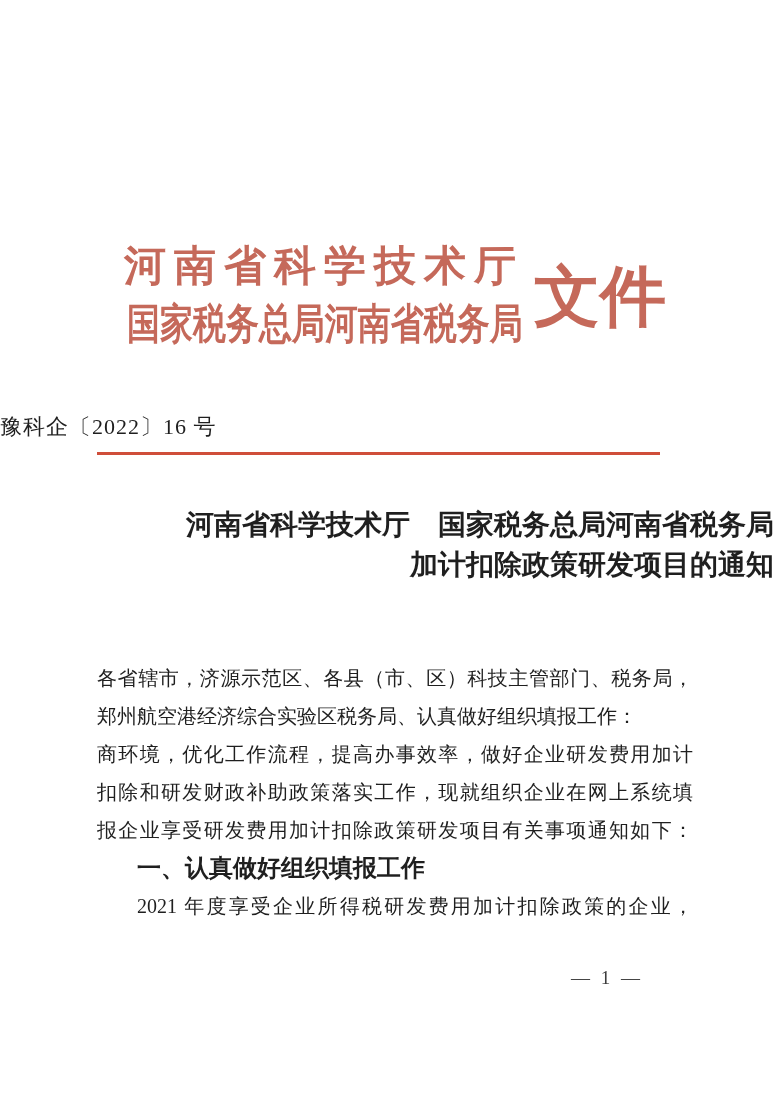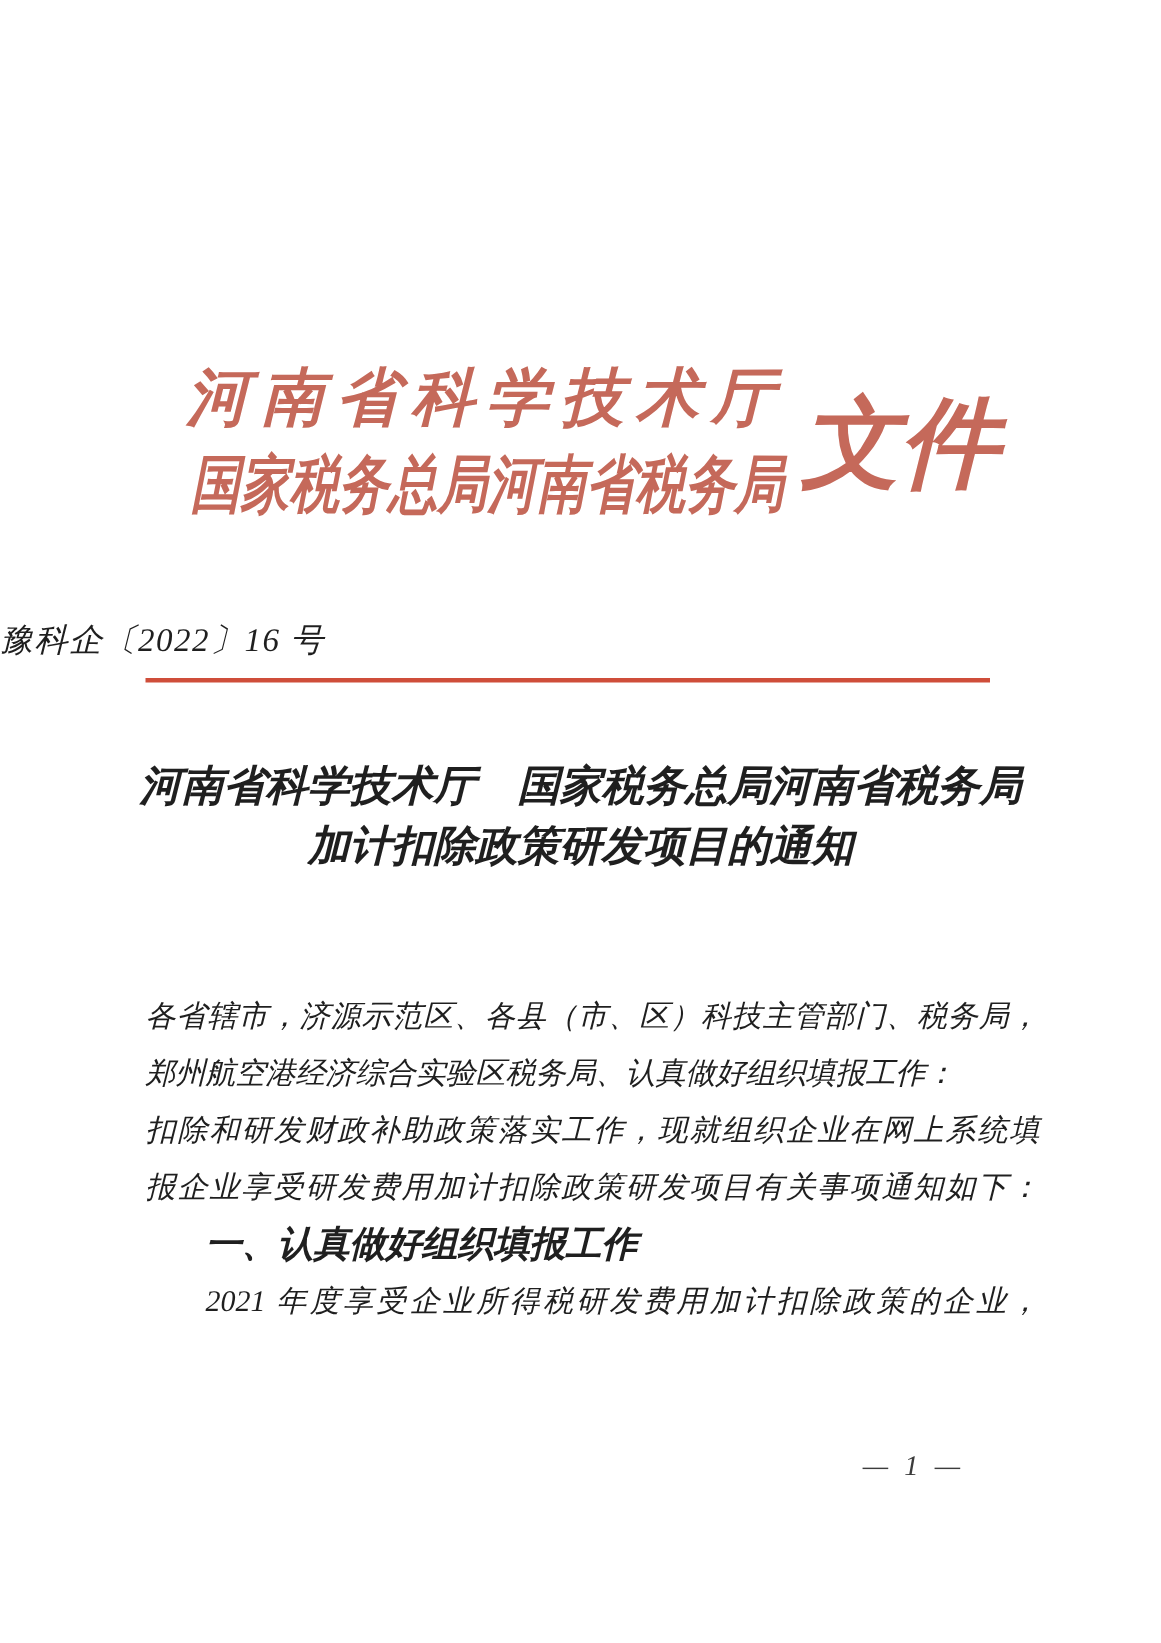--- a/index.html
+++ b/index.html
@@ -13,21 +13,20 @@
   html, body { background: #ffffff; }
   .page {
     position: relative;
     width: 774px;
     height: 1095px;
     margin: 0 auto;
     background: var(--paper);
     overflow: hidden;
     font-family: "Liberation Serif", "DejaVu Serif", serif;
     color: var(--ink);
-    font-style: italic;
   }
   
   .agency-line1 {
     position: absolute;
     left: 124px;
     top: 243px;
     font-size: 42px;
     line-height: 1.1;
     font-weight: bold;
     color: var(--accent);
@@ -81,21 +80,21 @@
     position: absolute;
     left: 0;
     top: 505px;
     width: 774px;
     text-align: center;
     font-weight: bold;
     font-size: 28px;
     line-height: 40px;
     color: var(--ink);
   }
-  .doc-title .t-line { white-space: nowrap; }
+  .doc-title .t-line { white-space: nowrap; text-align: right; }
   
   .body-text {
     position: absolute;
     left: 97px;
     top: 659px;
     width: 596px;
     font-size: 20px;
     color: var(--ink);
   }
   .body-line {
@@ -142,20 +141,21 @@
   <div class="red-rule"></div>
 
   <div class="doc-title">
     <div class="t-line">河南省科学技术厅　国家税务总局河南省税务局</div>
     <div class="t-line">加计扣除政策研发项目的通知</div>
   </div>
 
   <div class="body-text">
     <div class="body-line justify">各省辖市，济源示范区、各县（市、区）科技主管部门、税务局，</div>
     <div class="body-line">郑州航空港经济综合实验区税务局、认真做好组织填报工作：</div>
+    <div class="body-line justify">商环境，优化工作流程，提高办事效率，做好企业研发费用加计</div>
     <div class="body-line justify">扣除和研发财政补助政策落实工作，现就组织企业在网上系统填</div>
     <div class="body-line justify">报企业享受研发费用加计扣除政策研发项目有关事项通知如下：</div>
     <div class="body-line indent heading">一、认真做好组织填报工作</div>
     <div class="body-line indent justify">2021 年度享受企业所得税研发费用加计扣除政策的企业，</div>
   </div>
 
   <div class="page-number">— 1 —</div>
 
 </div>
 

